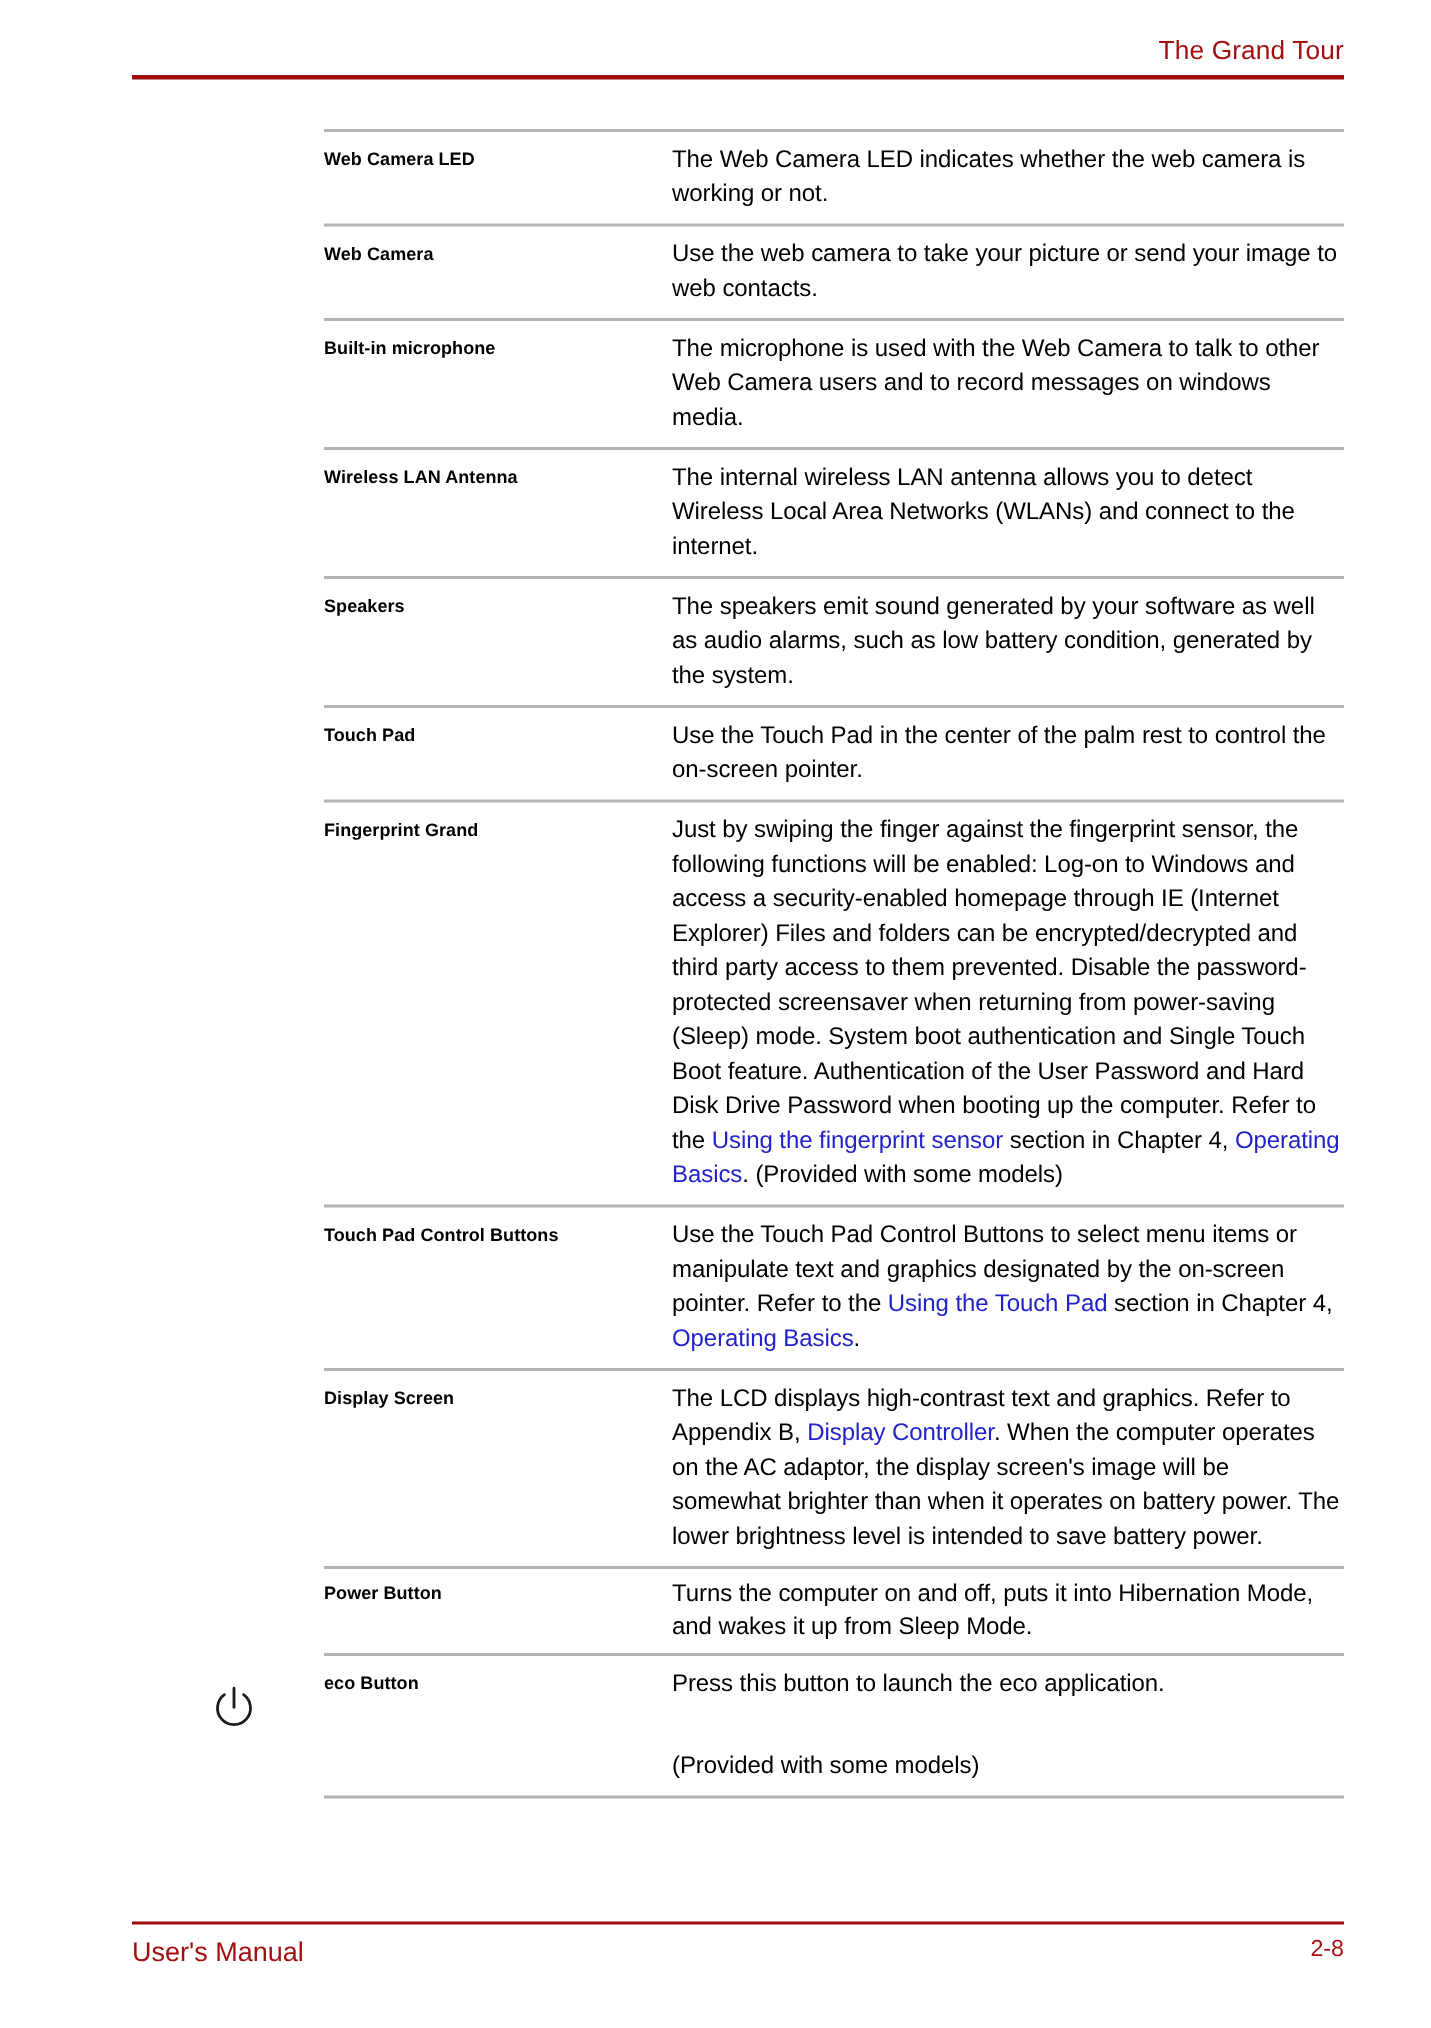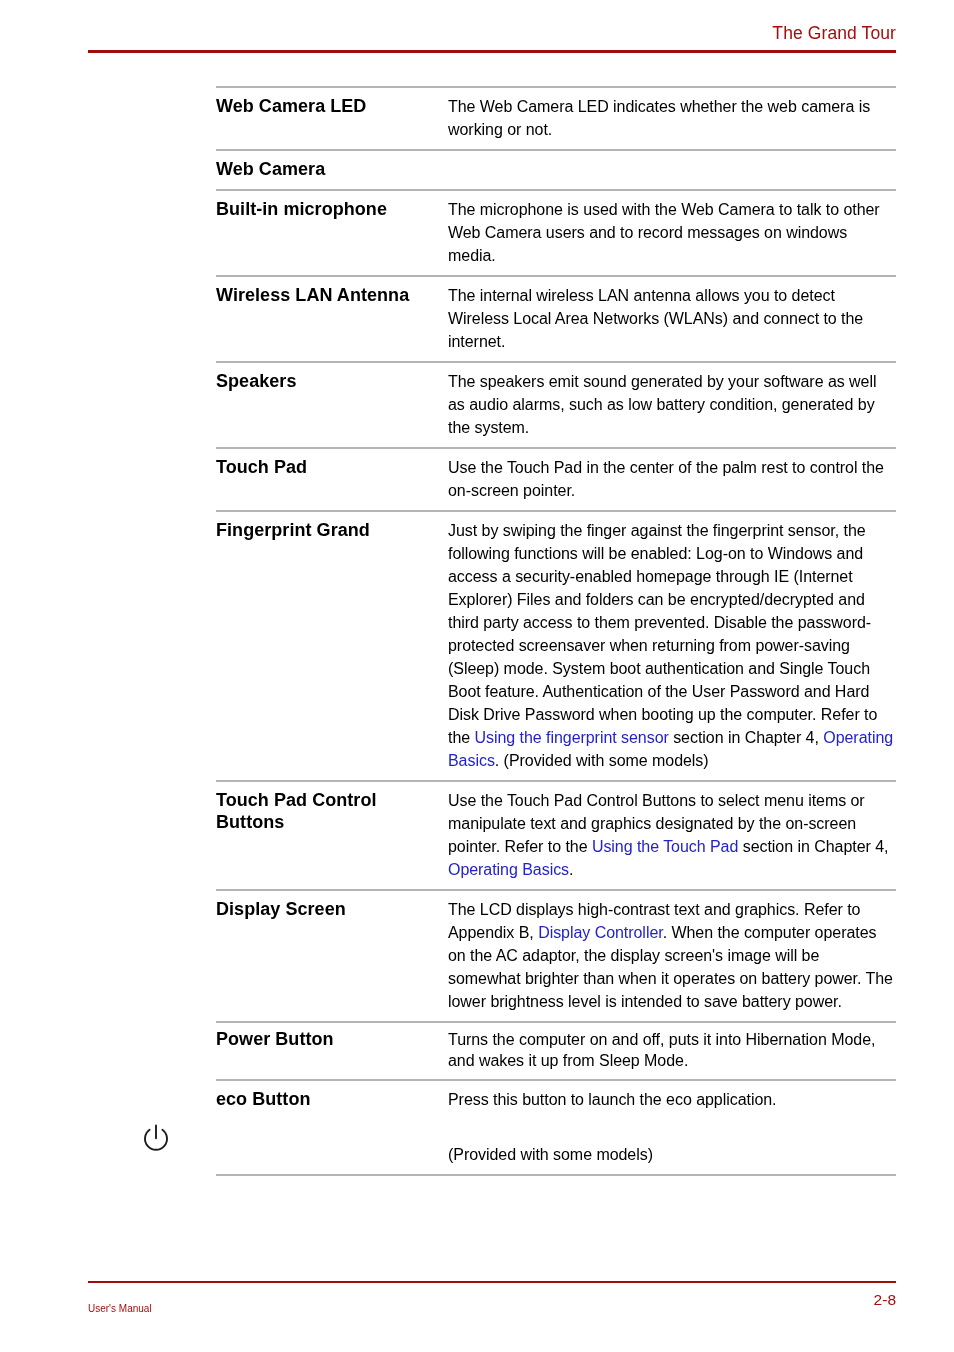--- a/index.html
+++ b/index.html
@@ -75,21 +75,21 @@
   }
 
   .row {
     display: flex;
     align-items: flex-start;
     padding: 7px 0 8px 0;
   }
   .row .term {
     width: 232px;
     flex: 0 0 232px;
-    font-size: 18px;
+    font-size: 12px;
     font-weight: bold;
     line-height: 22.5px;
     letter-spacing: 0.05px;
   }
   .row .desc {
     flex: 1 1 auto;
     font-size: 16px;
     line-height: 23px;
     letter-spacing: -0.05px;
   }
@@ -115,22 +115,22 @@
     position: absolute;
     left: 0;
     top: 0;
     width: 808px;
     height: 2px;
     background: #9e0c0c;
   }
   .footer-left {
     position: absolute;
     left: 0;
-    top: 22px;
-    font-size: 10px;
+    top: 10px;
+    font-size: 18px;
     color: #a30f0f;
     white-space: nowrap;
     text-align: center;
   }
   .footer-right {
     position: absolute;
     right: 0;
     top: 10px;
     font-size: 15.5px;
     color: #a30f0f;
@@ -159,20 +159,21 @@
     <div class="rule"></div>
 
     <div class="row">
       <div class="term">Web Camera LED</div>
       <div class="desc">The Web Camera LED indicates whether the web camera is working or not.</div>
     </div>
     <div class="rule"></div>
 
     <div class="row">
       <div class="term">Web Camera</div>
+      <div class="desc">Use the web camera to take your picture or send your image to web contacts.</div>
     </div>
     <div class="rule"></div>
 
     <div class="row">
       <div class="term">Built-in microphone</div>
       <div class="desc">The microphone is used with the Web Camera to talk to other Web Camera users and to record messages on windows media.</div>
     </div>
     <div class="rule"></div>
 
     <div class="row">

